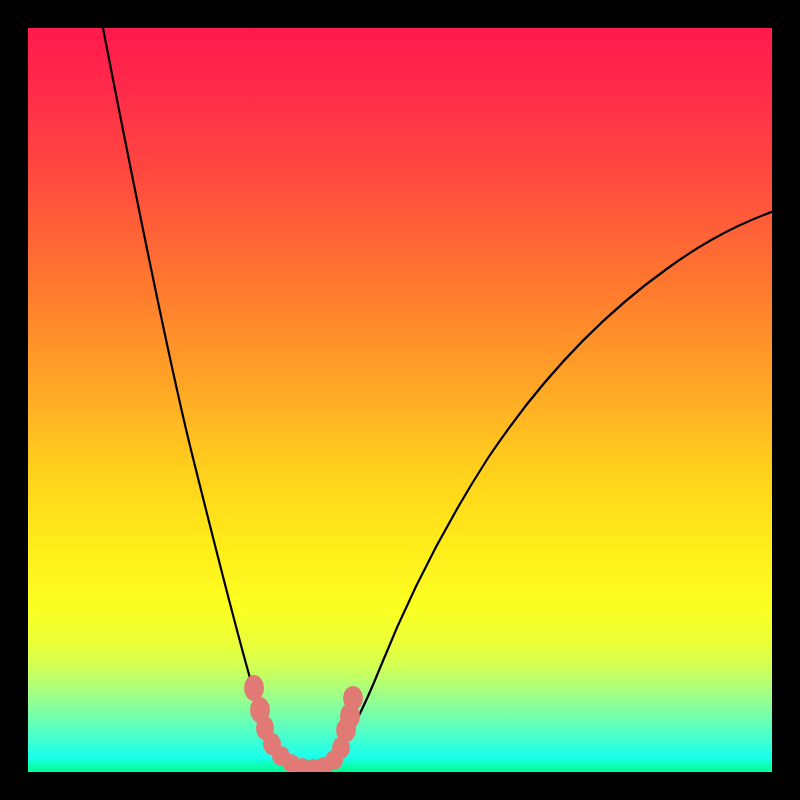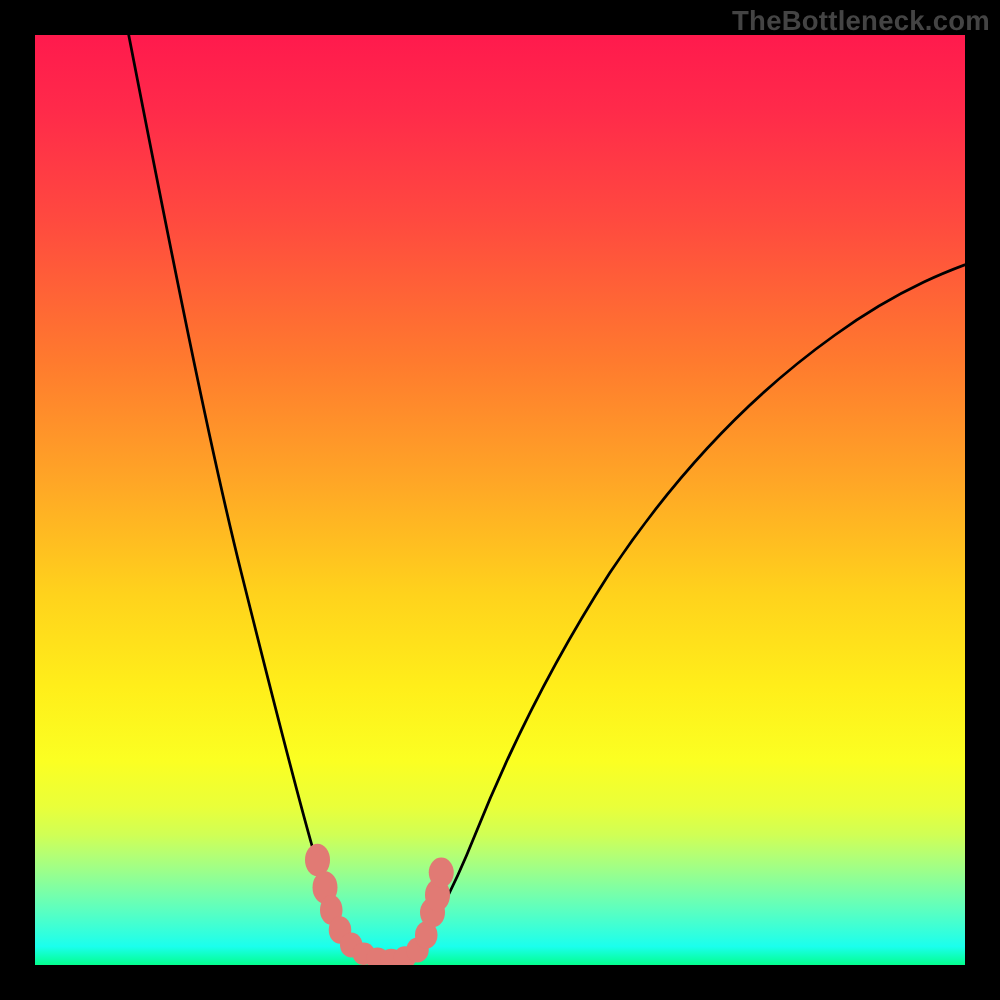--- a/index.html
+++ b/index.html
@@ -102,15 +102,14 @@
         <ellipse cx="313" cy="720" rx="9" ry="11"></ellipse>
         <ellipse cx="318" cy="702" rx="10" ry="12"></ellipse>
         <ellipse cx="322" cy="688" rx="10" ry="13"></ellipse>
         <ellipse cx="325" cy="670" rx="10" ry="12"></ellipse>
       </g>
 
     </svg>
 
   </div>
 
-  <div class="watermark">TheBottleneck.com</div>
 
 </div>
 
 </body></html>

